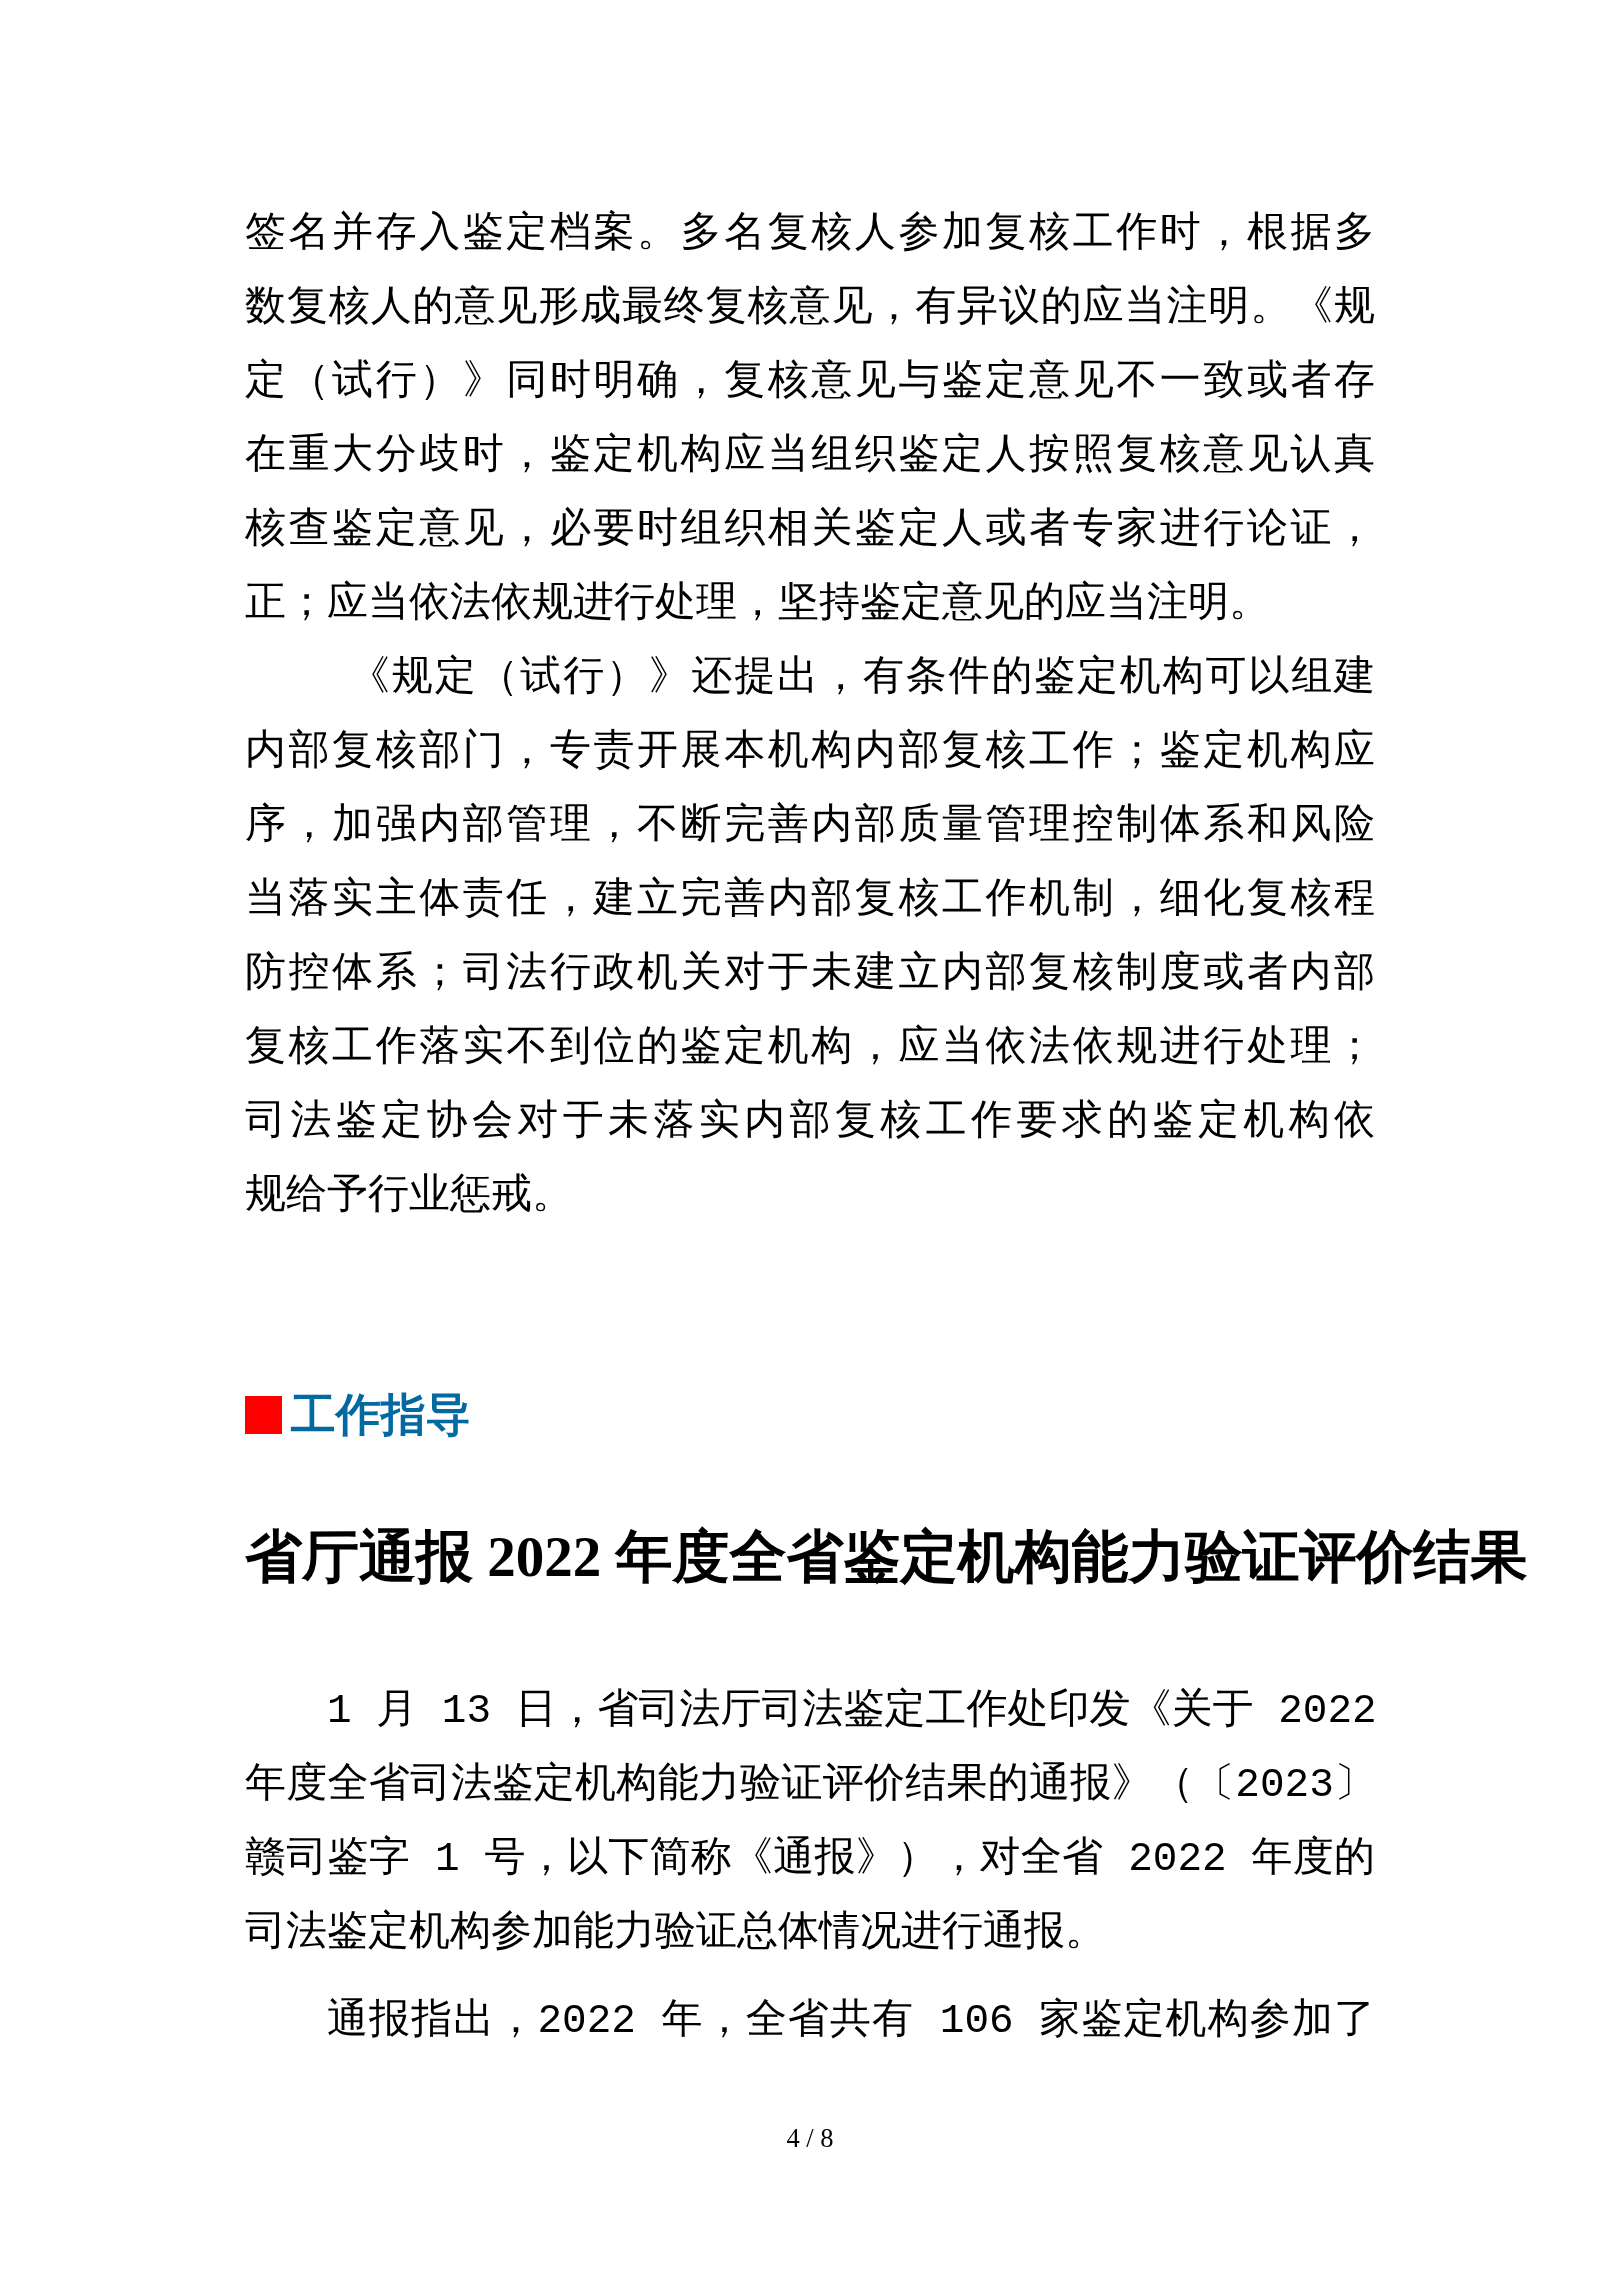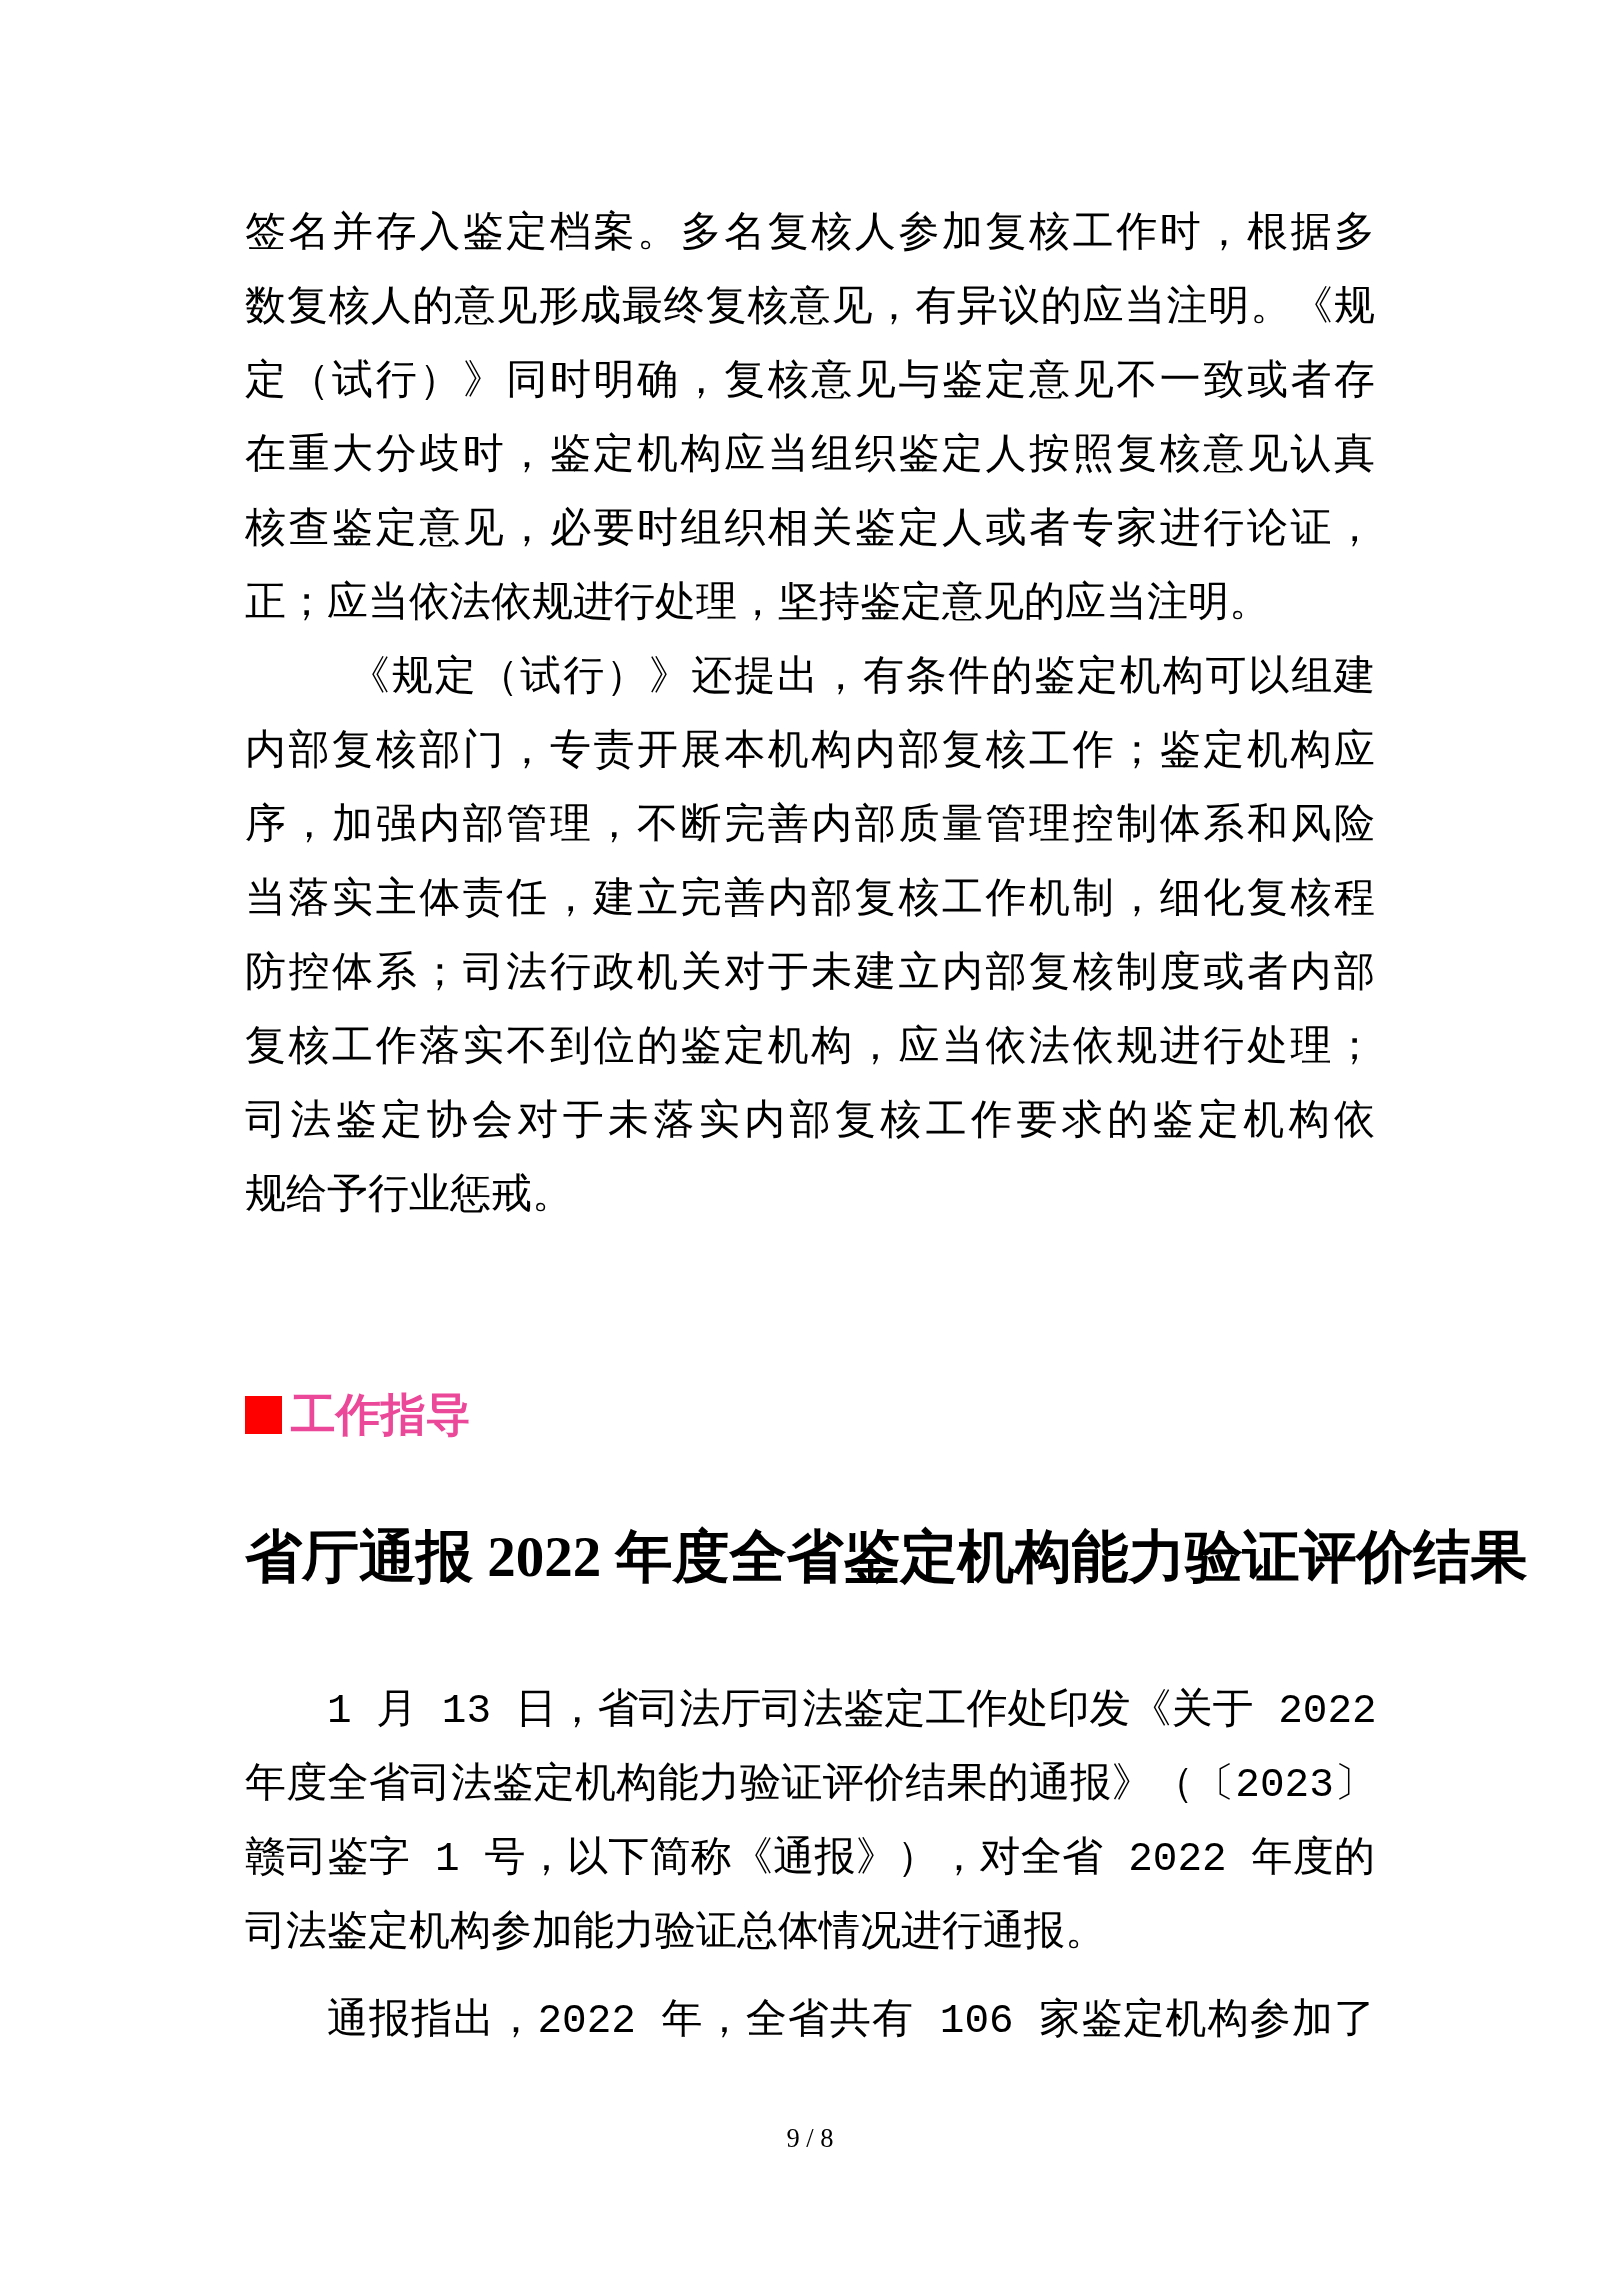--- a/index.html
+++ b/index.html
@@ -40,21 +40,21 @@
   }
   .red-square{
     width:37px;
     height:38px;
     background:#fe0000;
     display:inline-block;
     margin-right:8.8px;
     flex:0 0 auto;
   }
   .section-label{
-    color:#ec4899;
+    color:#0369a1;
     font-family:"Liberation Sans","DejaVu Sans",sans-serif;
     font-weight:700;
     font-size:45px;
     line-height:43px;
     white-space:nowrap;
   }
   .article-title{
     position:absolute;
     left:245px;
     top:1525px;
@@ -115,16 +115,16 @@
     <div class="line ind">1 月 13 日，省司法厅司法鉴定工作处印发《关于 2022</div>
     <div class="line">年度全省司法鉴定机构能力验证评价结果的通报》（〔2023〕</div>
     <div class="line">赣司鉴字 1 号，以下简称《通报》），对全省 2022 年度的</div>
     <div class="line end">司法鉴定机构参加能力验证总体情况进行通报。</div>
   </div>
 
   <div class="textcol para4">
     <div class="line ind">通报指出，2022 年，全省共有 106 家鉴定机构参加了</div>
   </div>
 
-  <div class="footer">9 / 8</div>
+  <div class="footer">4 / 8</div>
 
 </div>
 
 
 </body></html>

